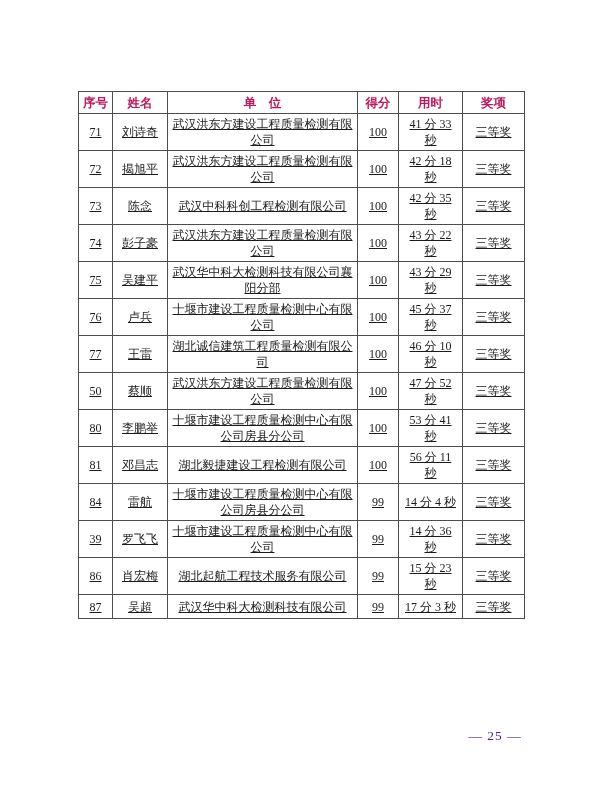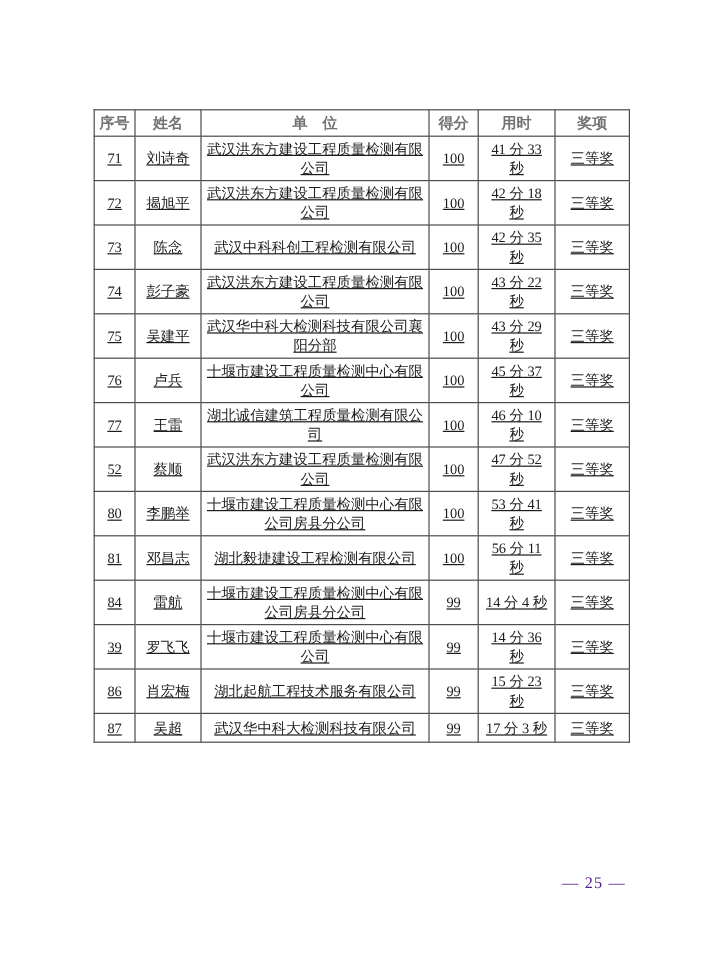--- a/index.html
+++ b/index.html
@@ -34,21 +34,21 @@
     text-align: center;
     vertical-align: middle;
     overflow: hidden;
     word-break: break-all;
   }
   .score-table thead tr { height: 22px; }
   .score-table tbody tr { height: 24px; text-decoration: underline; }
   .score-table th {
     font-weight: bold;
     font-size: 12.5px;
-    color: #737373;
+    color: #be185d;
     padding: 1px 2px;
   }
   .score-table td.cell-org {
     text-align: center;
   }
   .col-seq   { width: 34px; }
   .col-name  { width: 55px; }
   .col-org   { width: 190px; }
   .col-score { width: 41px; }
   .col-time  { width: 64px; }
@@ -139,21 +139,21 @@
         </tr>
         <tr>
           <td class="cell-seq">77</td>
           <td class="cell-name">王雷</td>
           <td class="cell-org">湖北诚信建筑工程质量检测有限公司</td>
           <td class="cell-score">100</td>
           <td class="cell-time">46 分 10 秒</td>
           <td class="cell-award">三等奖</td>
         </tr>
         <tr>
-          <td class="cell-seq">52</td>
+          <td class="cell-seq">50</td>
           <td class="cell-name">蔡顺</td>
           <td class="cell-org">武汉洪东方建设工程质量检测有限公司</td>
           <td class="cell-score">100</td>
           <td class="cell-time">47 分 52 秒</td>
           <td class="cell-award">三等奖</td>
         </tr>
         <tr>
           <td class="cell-seq">80</td>
           <td class="cell-name">李鹏举</td>
           <td class="cell-org">十堰市建设工程质量检测中心有限公司房县分公司</td>

